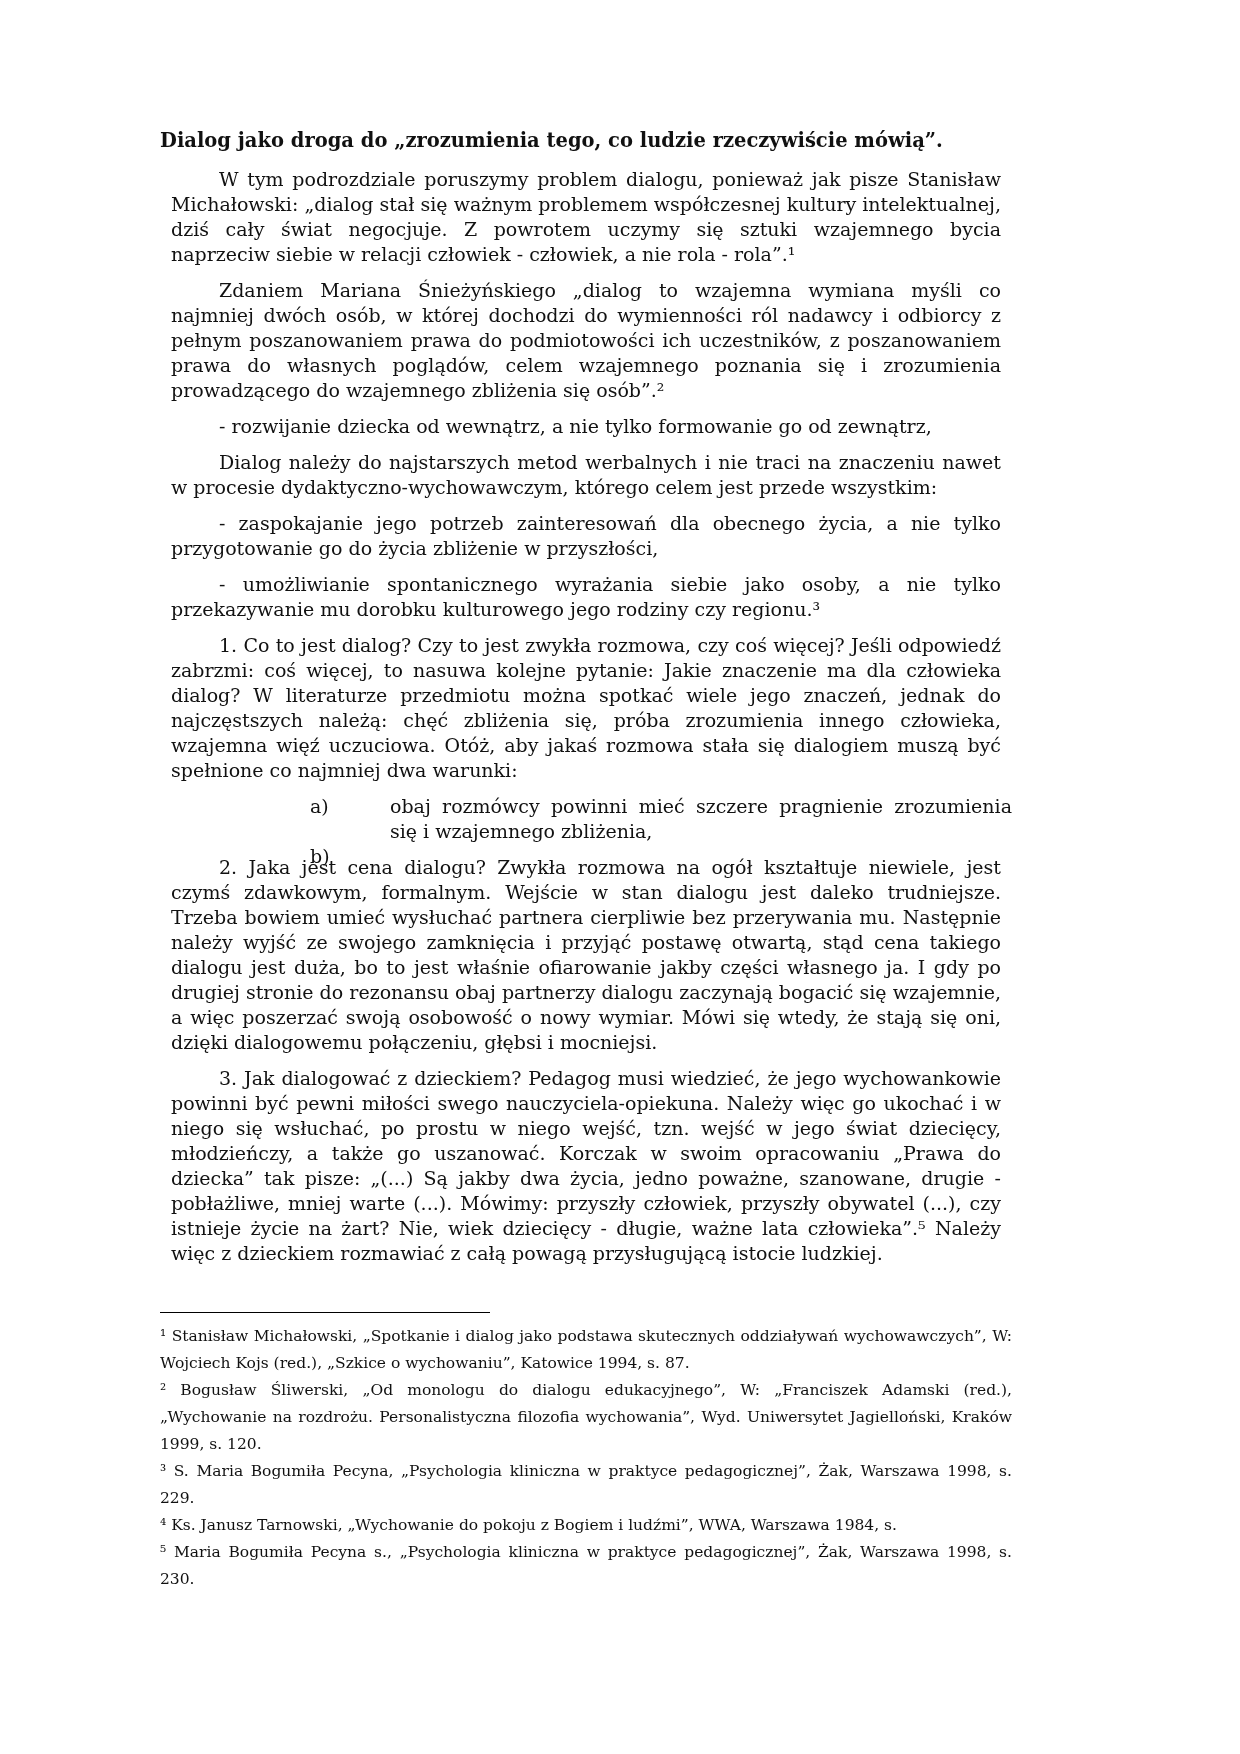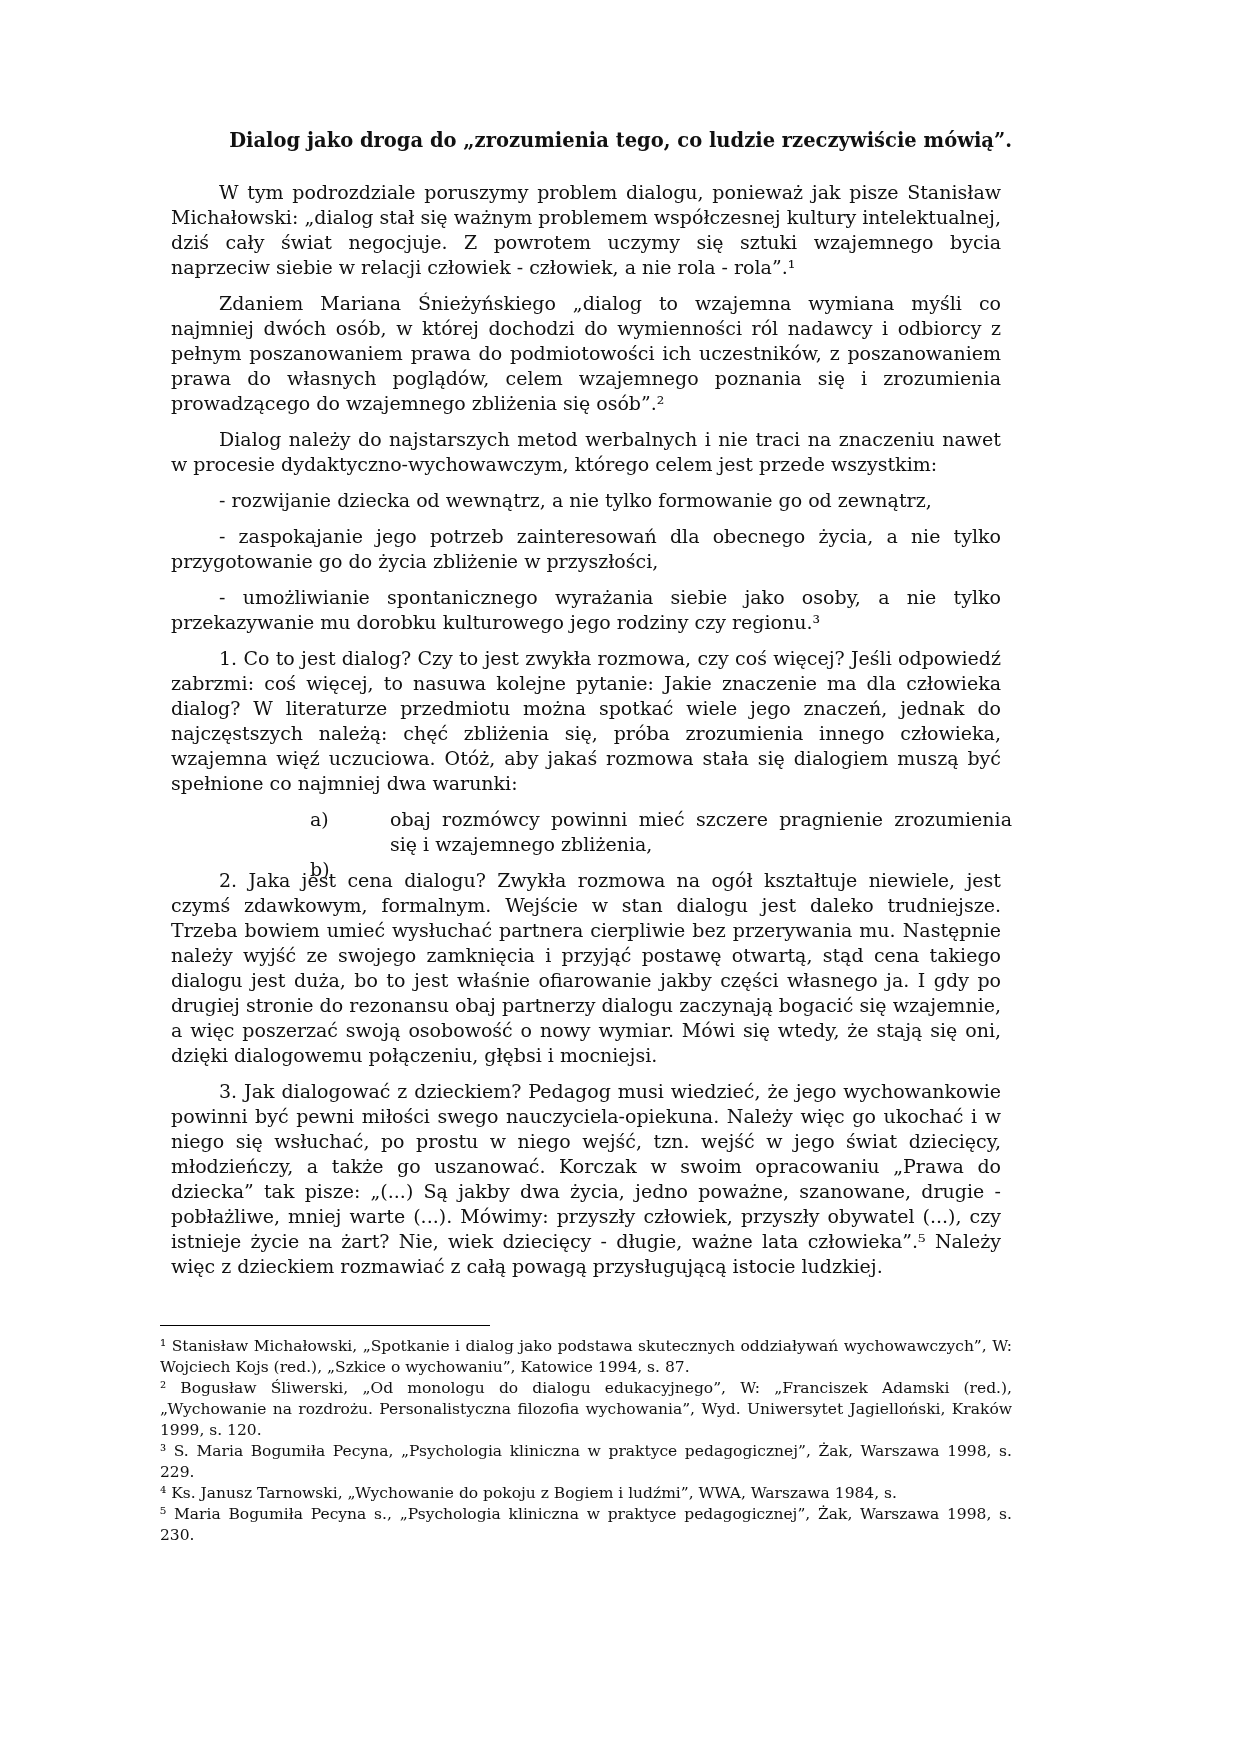--- a/index.html
+++ b/index.html
@@ -17,22 +17,22 @@
     padding: 128px 228px 60px 160px;
     font-family: "DejaVu Serif", "Liberation Serif", serif;
     font-size: 19px;
     line-height: 25px;
     color: #111111;
     overflow: hidden;
   }
   .title {
     font-size: 19.5px;
     font-weight: bold;
-    text-align: right;
-    margin: 0 0 27px 0;
+    text-align: left;
+    margin: 0 0 14px 0;
     line-height: 25px;
   }
   .para {
     margin: 11px;
     text-indent: 48px;
     text-align: justify;
   }
   .alpha-item {
     position: relative;
     padding-left: 230px;
@@ -45,34 +45,34 @@
   }
   .footnote-rule {
     border: none;
     border-top: 1.6px solid #000000;
     width: 330px;
     margin: 46px 0 10px 0;
   }
   .footnotes p.footnote {
     margin: 0;
     font-size: 15.5px;
-    line-height: 21px;
+    line-height: 27px;
     text-align: justify;
   }
 </style>
 </head>
 <body>
 
 <div class="page">
   <h1 class="title">Dialog jako droga do „zrozumienia tego, co ludzie rzeczywiście mówią”.</h1>
   <div class="body-text" id="paragraphs">
       <p class="para">W tym podrozdziale poruszymy problem dialogu, ponieważ jak pisze Stanisław Michałowski: „dialog stał się ważnym problemem współczesnej kultury intelektualnej, dziś cały świat negocjuje. Z powrotem uczymy się sztuki wzajemnego bycia naprzeciw siebie w relacji człowiek - człowiek, a nie rola - rola”.¹</p>
       <p class="para">Zdaniem Mariana Śnieżyńskiego „dialog to wzajemna wymiana myśli co najmniej dwóch osób, w której dochodzi do wymienności ról nadawcy i odbiorcy z pełnym poszanowaniem prawa do podmiotowości ich uczestników, z poszanowaniem prawa do własnych poglądów, celem wzajemnego poznania się i zrozumienia prowadzącego do wzajemnego zbliżenia się osób”.²</p>
+      <p class="para">- rozwijanie dziecka od wewnątrz, a nie tylko formowanie go od zewnątrz,</p>
       <p class="para">Dialog należy do najstarszych metod werbalnych i nie traci na znaczeniu nawet w procesie dydaktyczno-wychowawczym, którego celem jest przede wszystkim:</p>
-      <p class="para">- rozwijanie dziecka od wewnątrz, a nie tylko formowanie go od zewnątrz,</p>
       <p class="para">- zaspokajanie jego potrzeb zainteresowań dla obecnego życia, a nie tylko przygotowanie go do życia zbliżenie w przyszłości,</p>
       <p class="para">- umożliwianie spontanicznego wyrażania siebie jako osoby, a nie tylko przekazywanie mu dorobku kulturowego jego rodziny czy regionu.³</p>
       <p class="para">1. Co to jest dialog? Czy to jest zwykła rozmowa, czy coś więcej? Jeśli odpowiedź zabrzmi: coś więcej, to nasuwa kolejne pytanie: Jakie znaczenie ma dla człowieka dialog? W literaturze przedmiotu można spotkać wiele jego znaczeń, jednak do najczęstszych należą: chęć zbliżenia się, próba zrozumienia innego człowieka, wzajemna więź uczuciowa. Otóż, aby jakaś rozmowa stała się dialogiem muszą być spełnione co najmniej dwa warunki:</p>
       <div class="alpha-item"><span class="alpha-label">a)</span><span class="alpha-text">obaj rozmówcy powinni mieć szczere pragnienie zrozumienia się i wzajemnego zbliżenia,</span></div>
       <div class="alpha-item"><span class="alpha-label">b)</span></div>
       <p class="para">2. Jaka jest cena dialogu? Zwykła rozmowa na ogół kształtuje niewiele, jest czymś zdawkowym, formalnym. Wejście w stan dialogu jest daleko trudniejsze. Trzeba bowiem umieć wysłuchać partnera cierpliwie bez przerywania mu. Następnie należy wyjść ze swojego zamknięcia i przyjąć postawę otwartą, stąd cena takiego dialogu jest duża, bo to jest właśnie ofiarowanie jakby części własnego ja. I gdy po drugiej stronie do rezonansu obaj partnerzy dialogu zaczynają bogacić się wzajemnie, a więc poszerzać swoją osobowość o nowy wymiar. Mówi się wtedy, że stają się oni, dzięki dialogowemu połączeniu, głębsi i mocniejsi.</p>
       <p class="para">3. Jak dialogować z dzieckiem? Pedagog musi wiedzieć, że jego wychowankowie powinni być pewni miłości swego nauczyciela-opiekuna. Należy więc go ukochać i w niego się wsłuchać, po prostu w niego wejść, tzn. wejść w jego świat dziecięcy, młodzieńczy, a także go uszanować. Korczak w swoim opracowaniu „Prawa do dziecka” tak pisze: „(...) Są jakby dwa życia, jedno poważne, szanowane, drugie - pobłażliwe, mniej warte (...). Mówimy: przyszły człowiek, przyszły obywatel (...), czy istnieje życie na żart? Nie, wiek dziecięcy - długie, ważne lata człowieka”.⁵ Należy więc z dzieckiem rozmawiać z całą powagą przysługującą istocie ludzkiej.</p>
     </div>
   <div class="footnote-rule"></div>
   <div class="footnotes" id="footnotes">

